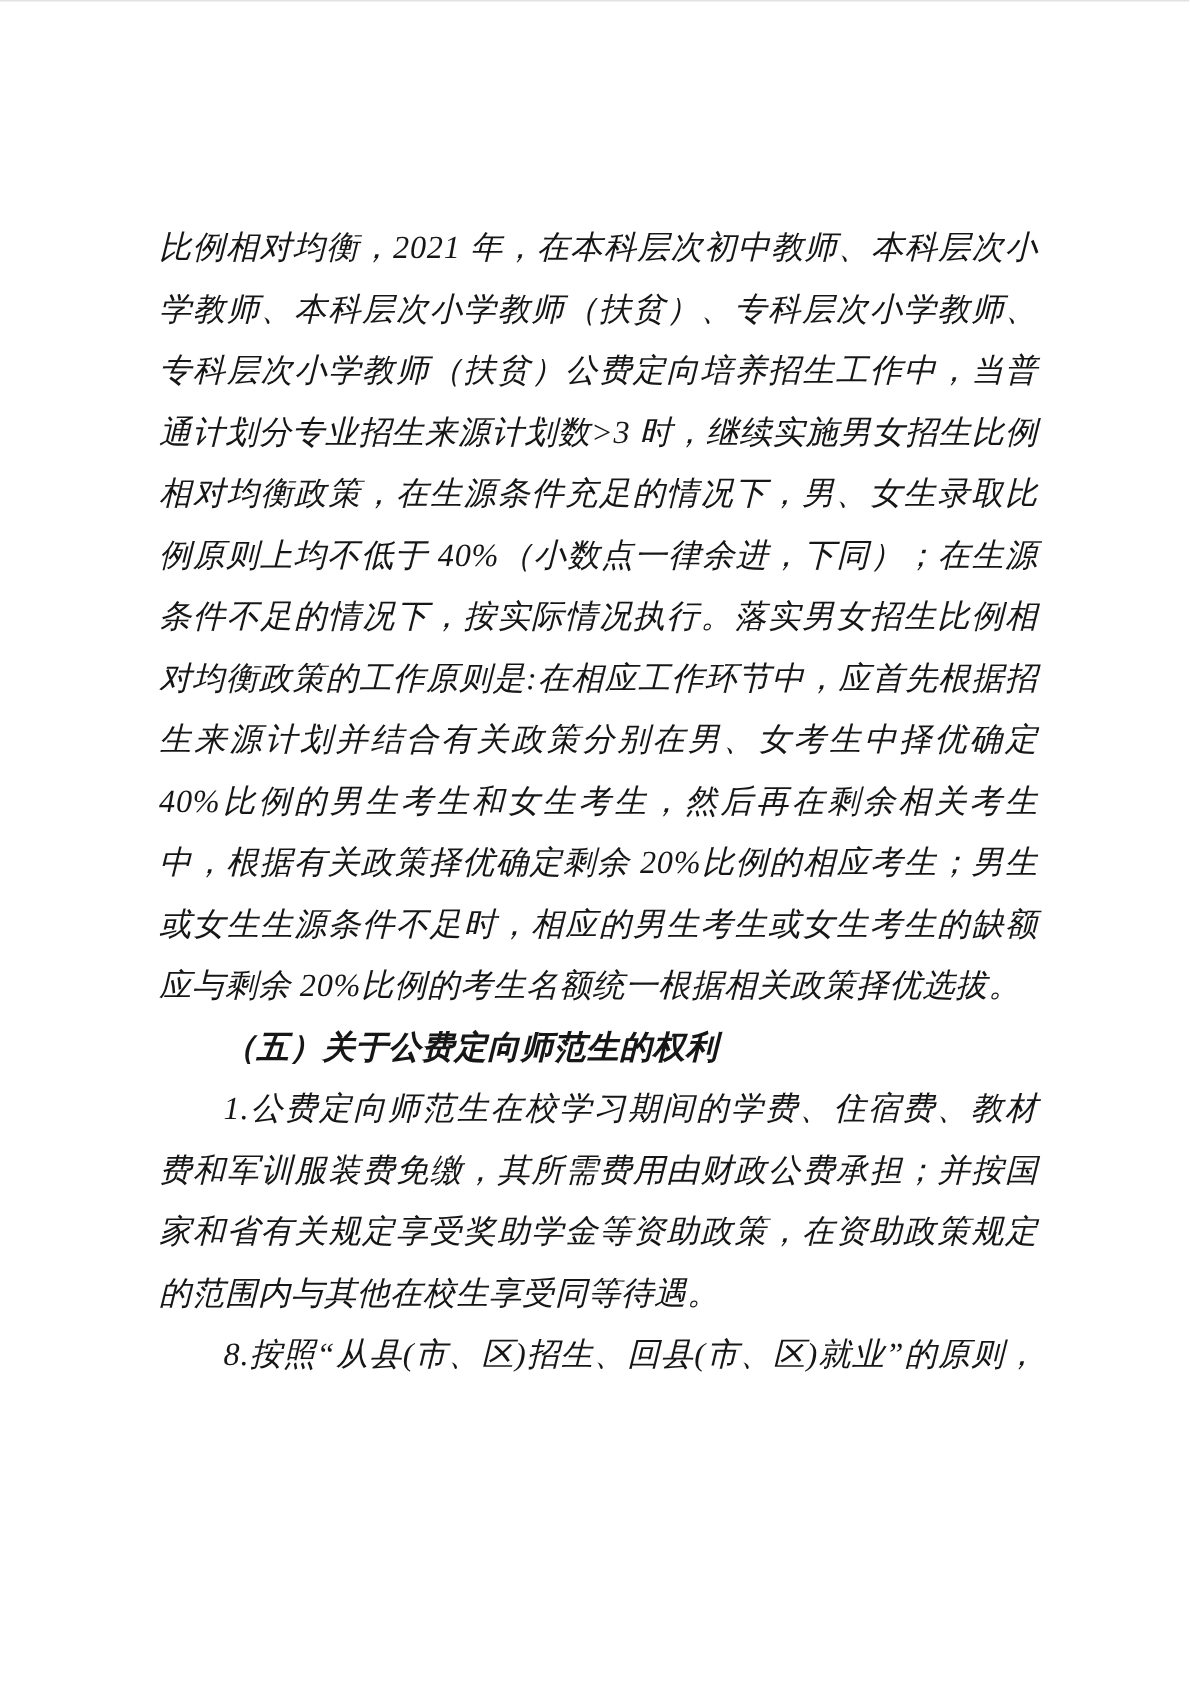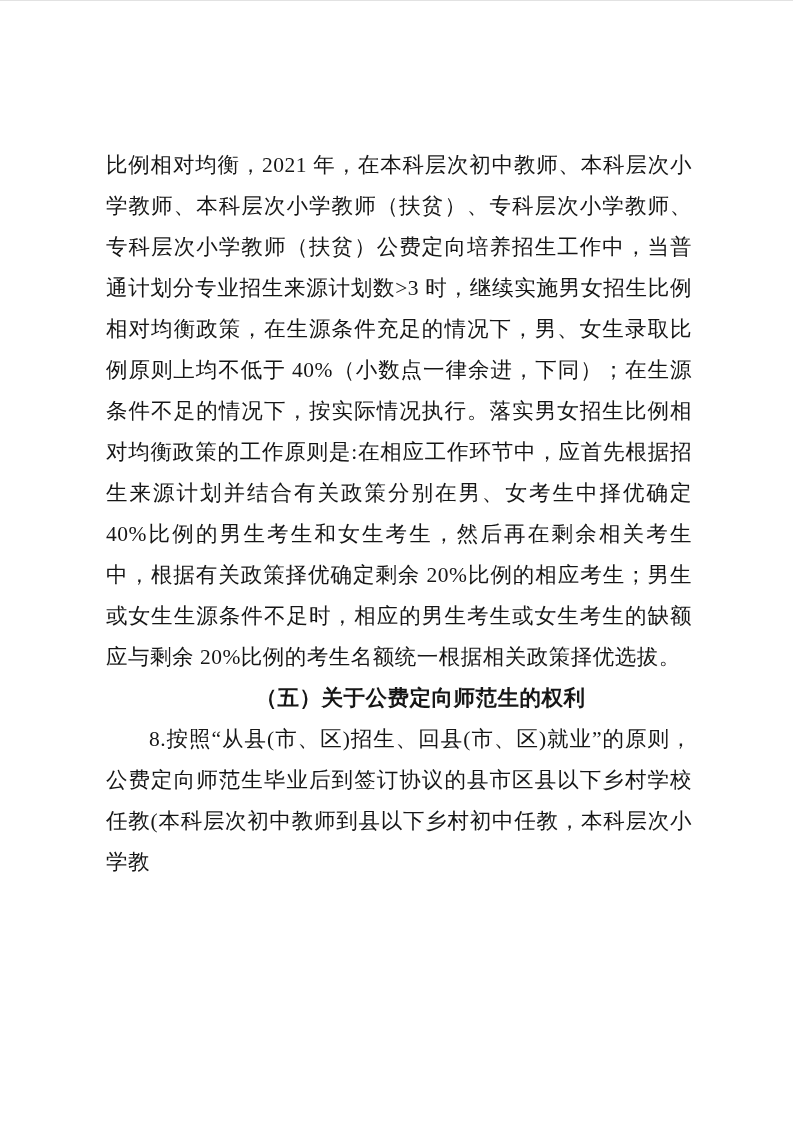--- a/index.html
+++ b/index.html
@@ -10,20 +10,21 @@
   .page {
     position: relative;
     width: 793px;
     height: 926px;
     background: #ffffff;
     border-top: 1px solid #e2e2e2;
     box-sizing: border-box;
     overflow: hidden;
     font-family: "Liberation Serif", "DejaVu Serif", serif;
     color: #161616;
+    font-style: italic;
   }
   .body-text {
     position: absolute;
     left: 106px;
     top: 144px;
     width: 586px;
     font-size: 21.5px;
     line-height: 41px;
     text-align: justify;
     text-justify: inter-ideograph;
@@ -39,21 +40,21 @@
   .para.indented {
     text-indent: 2em;
   }
   .section-heading {
     margin: 0;
     padding: 0;
     font-size: 21.5px;
     line-height: 41px;
     font-weight: bold;
     text-indent: 2em;
-    text-align: center;
+    text-align: left;
   }
   .page-footer {
     position: absolute;
     left: 0;
     right: 0;
     top: 1024px;
     text-align: center;
   }
   .page-number {
     font-size: 14.5px;
@@ -63,18 +64,19 @@
     font-family: "Liberation Serif", "DejaVu Serif", serif;
   }
 </style>
 </head>
 <body>
 
 <div class="page">
   <div class="body-text">
     <p class="para continuation">比例相对均衡，2021 年，在本科层次初中教师、本科层次小学教师、本科层次小学教师（扶贫）、专科层次小学教师、专科层次小学教师（扶贫）公费定向培养招生工作中，当普通计划分专业招生来源计划数&gt;3 时，继续实施男女招生比例相对均衡政策，在生源条件充足的情况下，男、女生录取比例原则上均不低于 40%（小数点一律余进，下同）；在生源条件不足的情况下，按实际情况执行。落实男女招生比例相对均衡政策的工作原则是:在相应工作环节中，应首先根据招生来源计划并结合有关政策分别在男、女考生中择优确定 40%比例的男生考生和女生考生，然后再在剩余相关考生中，根据有关政策择优确定剩余 20%比例的相应考生；男生或女生生源条件不足时，相应的男生考生或女生考生的缺额应与剩余 20%比例的考生名额统一根据相关政策择优选拔。</p>
     <h2 class="section-heading">（五）关于公费定向师范生的权利</h2>
+    <p class="para indented">1.公费定向师范生在校学习期间的学费、住宿费、教材费和军训服装费免缴，其所需费用由财政公费承担；并按国家和省有关规定享受奖助学金等资助政策，在资助政策规定的范围内与其他在校生享受同等待遇。</p>
     <p class="para indented">8.按照“从县(市、区)招生、回县(市、区)就业”的原则，公费定向师范生毕业后到签订协议的县市区县以下乡村学校任教(本科层次初中教师到县以下乡村初中任教，本科层次小学教</p>
   </div>
   <div class="page-footer">
     <span class="page-number">- 7 -</span>
   </div>
 </div>
 
 </body></html>

